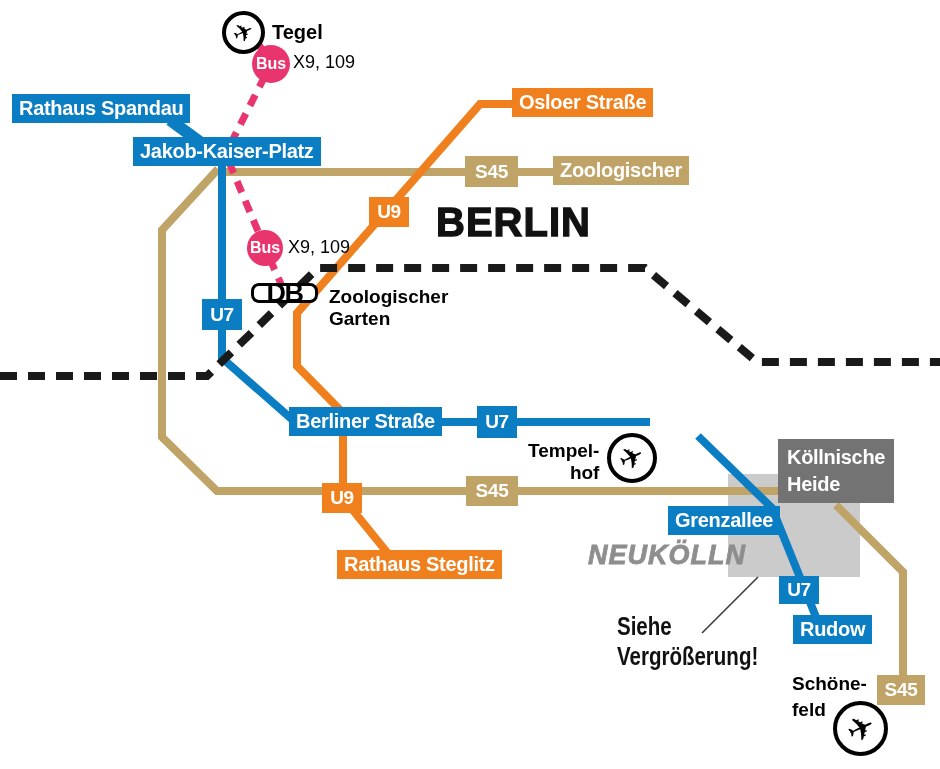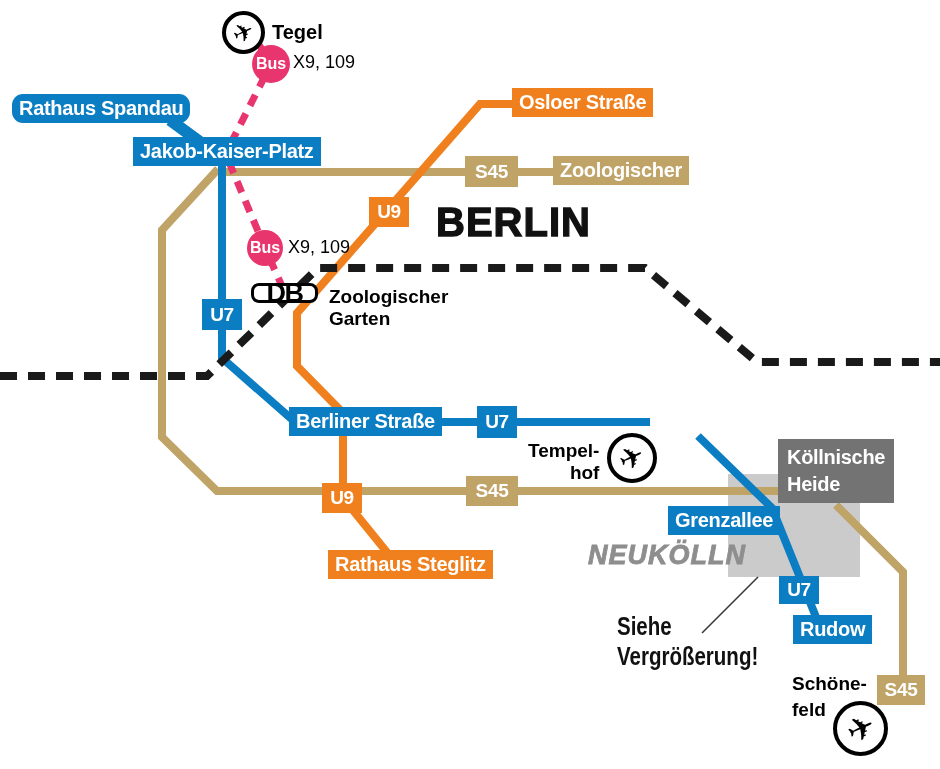--- a/index.html
+++ b/index.html
@@ -62,21 +62,21 @@
   </svg>
 
   <div class="circle" style="left:222px;top:11px;width:43px;height:43px;">
     <span class="plane" style="font-size:25px;">✈</span>
   </div>
   <div class="btext" style="left:272px;top:21px;font-size:20px;">Tegel</div>
 
   <div class="buscirc" style="left: 252px; top: 45px; width: 38px; height: 38px; background-color: rgb(232, 53, 109);">Bus</div>
   <div class="routes" style="left:293px;top:52px;">X9, 109</div>
 
-  <div class="lbl" style="left: 12px; top: 94px; background-color: rgb(11, 125, 194); border-radius: 11px;">Rathaus Spandau</div>
+  <div class="lbl" style="left: 12px; top: 94px; background-color: rgb(11, 125, 194);">Rathaus Spandau</div>
   <div class="lbl" style="left: 133px; top: 137px; background-color: rgb(11, 125, 194);">Jakob-Kaiser-Platz</div>
 
   <div class="lbl" style="left: 512px; top: 88px; background-color: rgb(240, 128, 30);">Osloer Straße</div>
   <div class="badge" style="left: 465px; top: 156px; width: 53px; height: 31px; background-color: rgb(191, 163, 103);">S45</div>
   <div class="lbl" style="left: 553px; top: 156px; background-color: rgb(191, 163, 103);">Zoologischer</div>
 
   <div class="city" style="left:436px;top:200px;">BERLIN</div>
 
   <div class="badge" style="left: 369px; top: 197px; width: 40px; height: 30px; background-color: rgb(240, 128, 30);">U9</div>
   <div class="badge" style="left: 202px; top: 299px; width: 40px; height: 31px; background-color: rgb(11, 125, 194);">U7</div>
@@ -96,21 +96,21 @@
   <div class="btext" style="left:528px;top:440px;text-align:right;">
     <div>Tempel-</div>
     <div>hof</div>
   </div>
   <div class="circle" style="left:607px;top:433px;width:50px;height:50px;">
     <span class="plane" style="font-size:30px;">✈</span>
   </div>
 
   <div class="badge" style="left: 466px; top: 476px; width: 52px; height: 30px; background-color: rgb(191, 163, 103);">S45</div>
   <div class="badge" style="left: 322px; top: 483px; width: 40px; height: 30px; background-color: rgb(240, 128, 30);">U9</div>
-  <div class="lbl" style="left: 328px; top: 550px; background-color: rgb(240, 128, 30);">Rathaus Steglitz</div>
+  <div class="lbl" style="left: 337px; top: 550px; background-color: rgb(240, 128, 30);">Rathaus Steglitz</div>
 
   <div class="lbl two" style="left: 778px; top: 439px; background-color: #737373;">
     <div>Köllnische</div>
     <div>Heide</div>
   </div>
   <div class="lbl" style="left: 668px; top: 506px; background-color: rgb(11, 125, 194);">Grenzallee</div>
   <div class="district" style="left: 588px; top: 540px; color: rgb(142, 142, 142);">NEUKÖLLN</div>
   <div class="badge" style="left: 779px; top: 576px; width: 40px; height: 28px; background-color: rgb(11, 125, 194);">U7</div>
   <div class="lbl" style="left: 793px; top: 615px; background-color: rgb(11, 125, 194);">Rudow</div>
 

